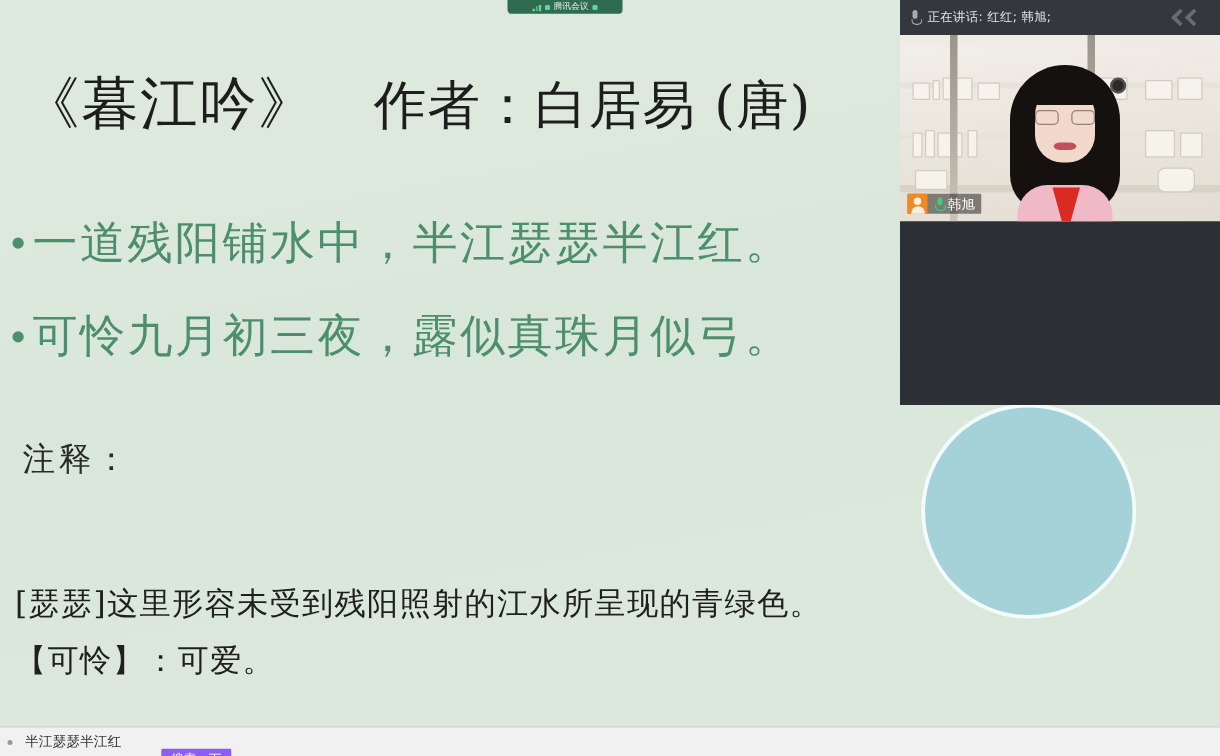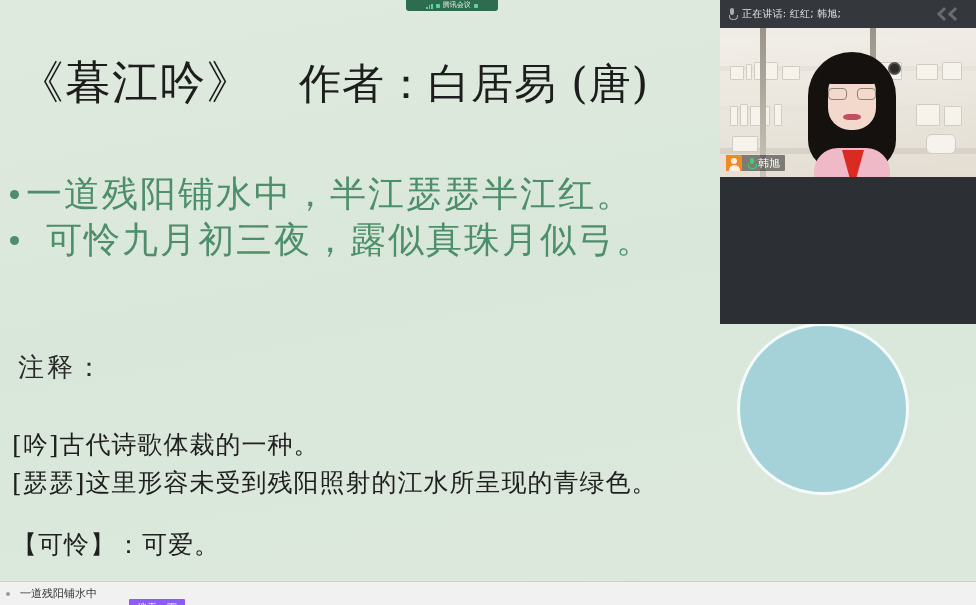--- a/index.html
+++ b/index.html
@@ -28,36 +28,36 @@
     position:absolute; left:10px;
     font-family:"DejaVu Serif","Liberation Serif",serif;
     font-size:36px; color:#4e8f6b; letter-spacing:2px;
     white-space:nowrap; display:flex; align-items:center;
   }
   .poem-line .bullet {
     display:inline-block; width:9px; height:9px; border-radius:50%;
     background:#4e8f6b; margin-right:7px; flex:none;
   }
   #poem1 { top:170px; }
-  #poem2 { top:216px;gap:20px; }
+  #poem2 { top:245px; }
 
   .notes-head {
     position:absolute; left:18px; top:350px;
     font-family:"DejaVu Serif","Liberation Serif",serif;
     font-size:26px; color:#2a2a2a; letter-spacing:3px;
   }
   .note-line {
     position:absolute; left:12px;
     font-family:"DejaVu Serif","Liberation Serif",serif;
     font-size:25px; color:#1f1f1f; letter-spacing:1px;
     white-space:nowrap;
   }
   #note0 { top:428px; }
   #note1 { top:466px; }
-  #note2 { top:528px; }
+  #note2 { top:512px; }
   #note3 { top:542px; }
 
   
   #deco-circle {
     position:absolute; left:737px; top:323px;
     width:172px; height:172px; border-radius:50%;
     background:#a4d2d8; border:3px solid #f4fbfb;
   }
 
   
@@ -303,21 +303,20 @@
       <span>一道残阳铺水中，半江瑟瑟半江红。</span>
     </div>
 
     <div class="poem-line" id="poem2">
       <span class="bullet"></span>
       <span>可怜九月初三夜，露似真珠月似弓。</span>
     </div>
 
     <div class="notes-head">注释：</div>
 
-    <div class="note-line" id="note0">[吟]古代诗歌体裁的一种。</div>
     <div class="note-line" id="note1">[瑟瑟]这里形容未受到残阳照射的江水所呈现的青绿色。</div>
     <div class="note-line" id="note2">【可怜】：可爱。</div>
 
     <div id="deco-circle"></div>
   </div>
 
   <div id="meeting-pill">
     <span class="sig">
         <i></i>
         <i></i>
@@ -379,17 +378,17 @@
         <span class="avatar-badge"></span>
         <span class="mic-small"></span>
         <span class="tag-text">韩旭</span>
       </div>
     </div>
 
   </div>
 
   <div id="taskbar">
     <span class="tb-dot"></span>
-    <span class="tb-text">一道残阳铺水中</span>
+    <span class="tb-text">半江瑟瑟半江红</span>
     <button id="search-btn">搜索一下</button>
   </div>
 
 </div>
 
 </body></html>

